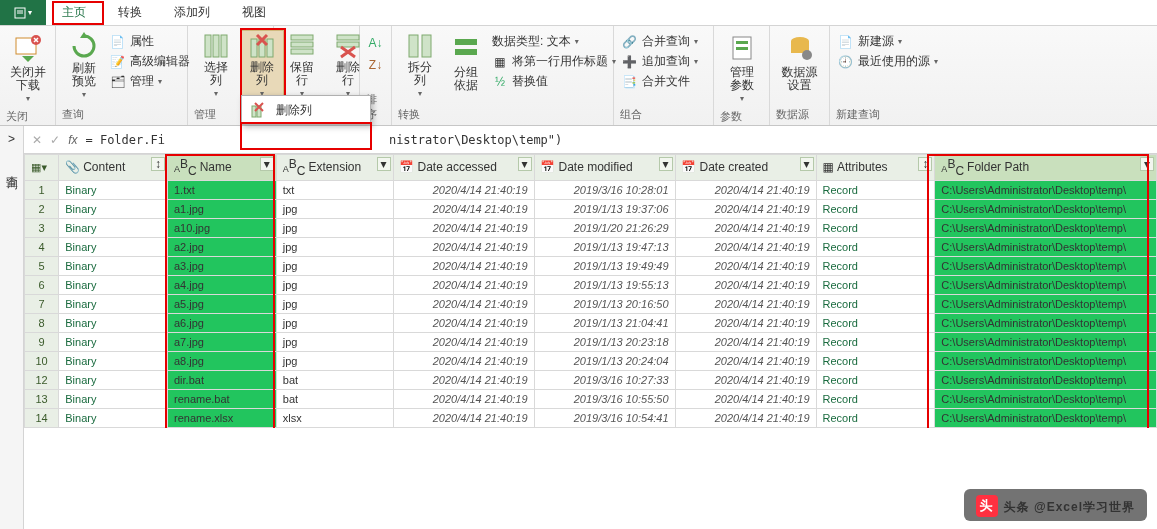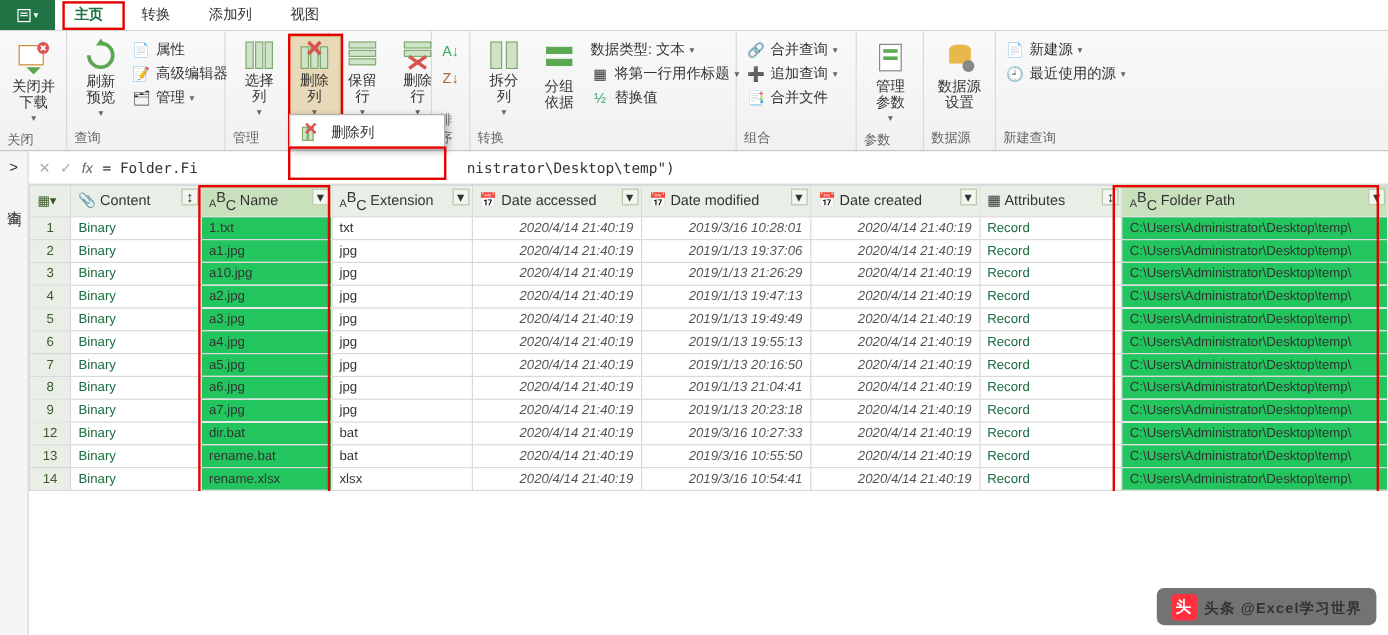--- a/index.html
+++ b/index.html
@@ -1,21 +1,21 @@
 <!DOCTYPE html>
 <html><head>
 <meta charset="utf-8">
 <style>
 *{box-sizing:border-box;margin:0;padding:0;font-family:"Microsoft YaHei","Segoe UI",sans-serif;font-size:12px;color:#333}
 body{background:#fff;width:1157px;height:529px;overflow:hidden;position:relative}
 .tabbar{height:26px;background:#fff;border-bottom:1px solid #d4d4d4;display:flex;align-items:stretch}
 .file-btn{width:46px;background:#217346;color:#fff;display:flex;align-items:center;justify-content:center;gap:2px}
 .file-btn svg{fill:#fff}
 .tab{padding:0 16px;display:flex;align-items:center;cursor:pointer}
-.tab.active{background:#fff;color:#217346;font-weight:700}
+.tab.active{background:#fff;color:#217346;font-weight:400}
 .tab-hl{border:2px solid #e60000;position:absolute;top:1px;left:52px;width:52px;height:24px;pointer-events:none}
 .ribbon{height:100px;background:linear-gradient(#f9f9f9,#f1f1f1);border-bottom:1px solid #c6c6c6;display:flex;position:relative}
 .group{border-right:1px solid #d9d9d9;display:flex;flex-direction:column;justify-content:space-between;padding:4px 6px 0}
 .group-label{text-align:left;color:#666;font-size:11px;padding:2px 0 3px}
 .big-btn{display:flex;flex-direction:column;align-items:center;justify-content:flex-start;padding:2px 4px;min-width:44px;cursor:pointer;text-align:center;line-height:13px}
 .big-btn .ic{width:32px;height:32px;display:flex;align-items:center;justify-content:center;margin-bottom:2px}
 .small-btn{display:flex;align-items:center;gap:4px;padding:1px 2px;cursor:pointer;white-space:nowrap}
 .small-btn .ic{width:16px;height:16px;display:inline-flex;align-items:center;justify-content:center}
 .row{display:flex;gap:2px}
 .col{display:flex;flex-direction:column;gap:1px}
@@ -424,21 +424,21 @@
  <td class="date">2020/4/14 21:40:19</td>
  <td class="link">Record</td>
  <td class="sel">C:\Users\Administrator\Desktop\temp\</td>
             </tr>
             <tr>
               <td class="rownum">3</td>
  <td class="link">Binary</td>
  <td class="sel">a10.jpg</td>
  <td>jpg</td>
  <td class="date">2020/4/14 21:40:19</td>
- <td class="date">2019/1/13 21:26:29</td>
+ <td class="date">2019/1/20 21:26:29</td>
  <td class="date">2020/4/14 21:40:19</td>
  <td class="link">Record</td>
  <td class="sel">C:\Users\Administrator\Desktop\temp\</td>
             </tr>
             <tr>
               <td class="rownum">4</td>
  <td class="link">Binary</td>
  <td class="sel">a2.jpg</td>
  <td>jpg</td>
  <td class="date">2020/4/14 21:40:19</td>
@@ -491,20 +491,31 @@
  <td class="link">Record</td>
  <td class="sel">C:\Users\Administrator\Desktop\temp\</td>
             </tr>
             <tr>
               <td class="rownum">9</td>
  <td class="link">Binary</td>
  <td class="sel">a7.jpg</td>
  <td>jpg</td>
  <td class="date">2020/4/14 21:40:19</td>
  <td class="date">2019/1/13 20:23:18</td>
+ <td class="date">2020/4/14 21:40:19</td>
+ <td class="link">Record</td>
+ <td class="sel">C:\Users\Administrator\Desktop\temp\</td>
+            </tr>
+            <tr>
+              <td class="rownum">10</td>
+ <td class="link">Binary</td>
+ <td class="sel">a8.jpg</td>
+ <td>jpg</td>
+ <td class="date">2020/4/14 21:40:19</td>
+ <td class="date">2019/1/13 20:24:04</td>
  <td class="date">2020/4/14 21:40:19</td>
  <td class="link">Record</td>
  <td class="sel">C:\Users\Administrator\Desktop\temp\</td>
             </tr>
             <tr>
               <td class="rownum">12</td>
  <td class="link">Binary</td>
  <td class="sel">dir.bat</td>
  <td>bat</td>
  <td class="date">2020/4/14 21:40:19</td>

